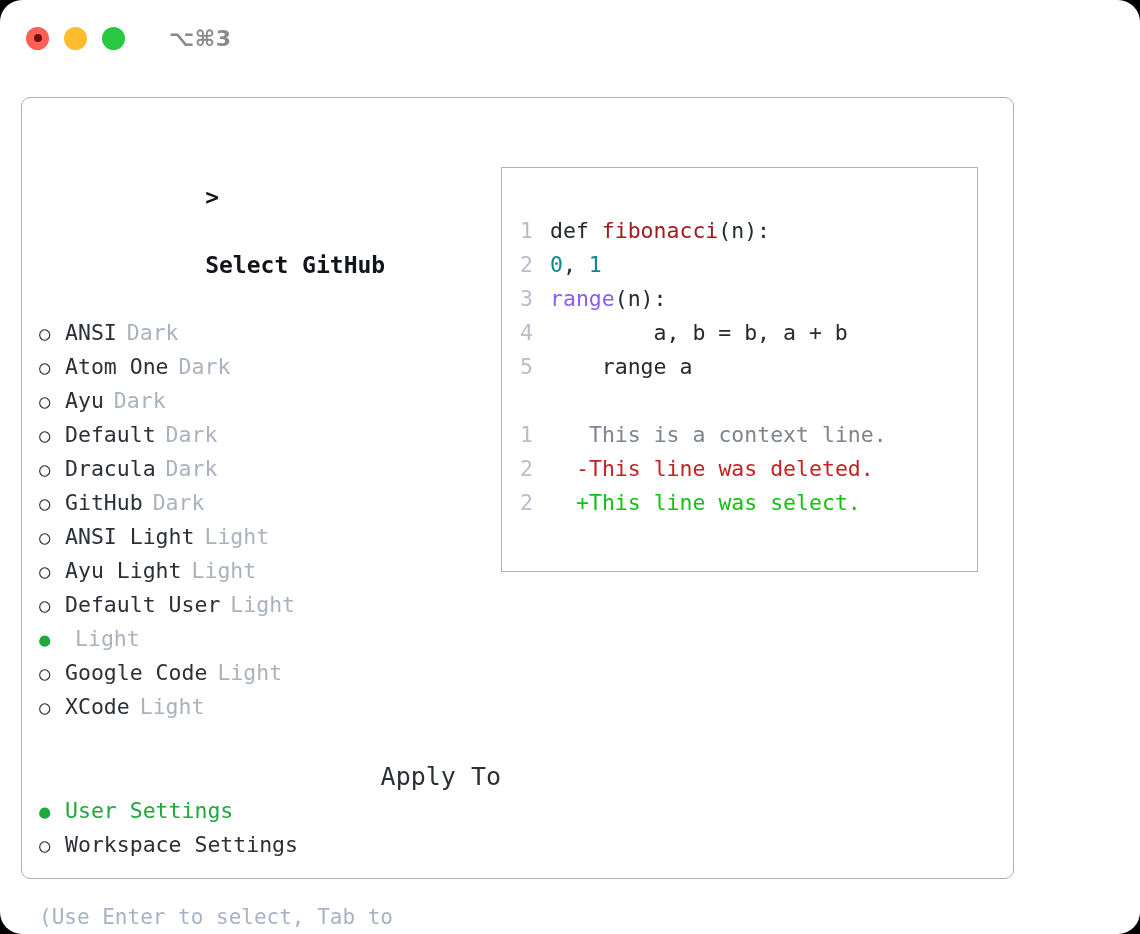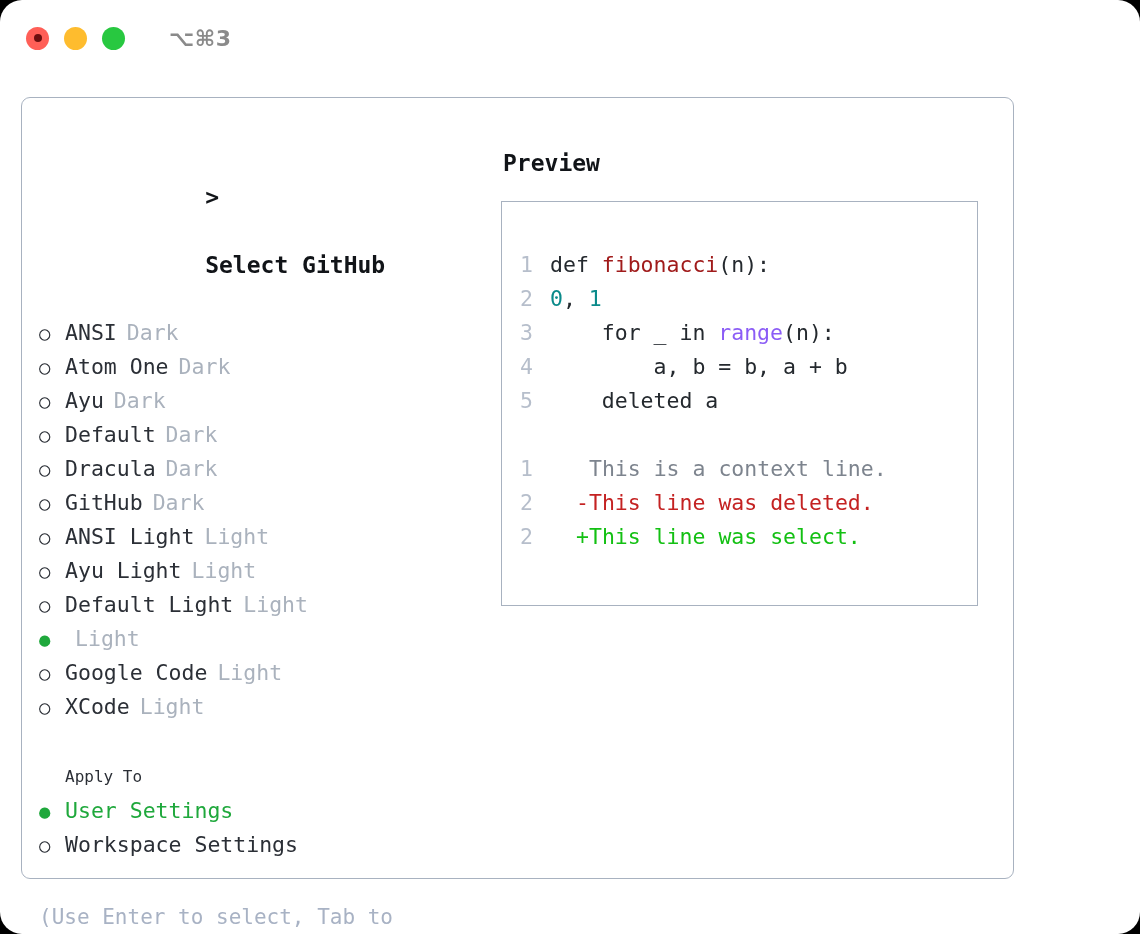--- a/index.html
+++ b/index.html
@@ -118,25 +118,26 @@
   }
   .marker.filled { color: #1fa83c; }
   .row.selected .label { color: #1fa83c; }
   .label { color: #2b2f36; }
   .suffix { color: #aab2bd; margin-left: 10px; }
 
   .applyto {
     margin-top: 36px;
   }
   .applyto .group-title {
-    font-size: 16px;
+    font-size: 25px;
     color: #2b2f36;
     line-height: 34px;
     padding-left: 26px;
     white-space: pre;
+    text-align: right;
   }
 
   .hint {
     margin-top: 38px;
     font-size: 21px;
     line-height: 34px;
     color: #a8b2c4;
     width: 400px;
   }
 
@@ -218,47 +219,46 @@
 
           <div class="list" id="theme-list">
               <div class="row"><span class="marker">○</span><span class="label">ANSI</span><span class="suffix">Dark</span></div>
               <div class="row"><span class="marker">○</span><span class="label">Atom One</span><span class="suffix">Dark</span></div>
               <div class="row"><span class="marker">○</span><span class="label">Ayu</span><span class="suffix">Dark</span></div>
               <div class="row"><span class="marker">○</span><span class="label">Default</span><span class="suffix">Dark</span></div>
               <div class="row"><span class="marker">○</span><span class="label">Dracula</span><span class="suffix">Dark</span></div>
               <div class="row"><span class="marker">○</span><span class="label">GitHub</span><span class="suffix">Dark</span></div>
               <div class="row"><span class="marker">○</span><span class="label">ANSI Light</span><span class="suffix">Light</span></div>
               <div class="row"><span class="marker">○</span><span class="label">Ayu Light</span><span class="suffix">Light</span></div>
-              <div class="row"><span class="marker">○</span><span class="label">Default Light</span><span class="suffix">Light</span></div>
+              <div class="row"><span class="marker">○</span><span class="label">Default User</span><span class="suffix">Light</span></div>
               <div class="row selected"><span class="marker filled">●</span><span class="suffix">Light</span></div>
               <div class="row"><span class="marker">○</span><span class="label">Google Code</span><span class="suffix">Light</span></div>
               <div class="row"><span class="marker">○</span><span class="label">XCode</span><span class="suffix">Light</span></div>
             </div>
 
           <div class="applyto">
             <div class="group-title">Apply To</div>
             <div id="apply-list">
                 <div class="row selected"><span class="marker filled">●</span><span class="label">User Settings</span></div>
                 <div class="row"><span class="marker">○</span><span class="label">Workspace Settings</span></div>
               </div>
           </div>
 
           <div class="hint">(Use Enter to select, Tab to change focus)</div>
         </div>
 
         <div class="col-right">
-          <div class="preview-title">Preview</div>
 
           <div class="preview-box">
             <div id="code-block">
                 <div class="code-line"><span class="gutter">1</span><span class="code-text">def </span><span class="tok-fn">fibonacci</span><span class="code-text">(n):</span></div>
                 <div class="code-line"><span class="gutter">2</span><span class="tok-num">0</span><span class="code-text">, </span><span class="tok-num">1</span></div>
-                <div class="code-line"><span class="gutter">3</span><span class="code-text">    for _ in </span><span class="tok-call">range</span><span class="code-text">(n):</span></div>
+                <div class="code-line"><span class="gutter">3</span><span class="tok-call">range</span><span class="code-text">(n):</span></div>
                 <div class="code-line"><span class="gutter">4</span><span class="code-text">        a, b = b, a + b</span></div>
-                <div class="code-line"><span class="gutter">5</span><span class="code-text">    deleted a</span></div>
+                <div class="code-line"><span class="gutter">5</span><span class="code-text">    range a</span></div>
               </div>
             <div class="diff-gap"></div>
             <div id="diff-block">
                 <div class="diff-line"><span class="gutter">1</span><span class="diff-mark diff-ctx">   </span><span class="diff-ctx"> This is a context line.</span></div>
                 <div class="diff-line"><span class="gutter">2</span><span class="diff-mark diff-del">  -</span><span class="diff-del"> This line was deleted.</span></div>
                 <div class="diff-line"><span class="gutter">2</span><span class="diff-mark diff-add">  +</span><span class="diff-add"> This line was select.</span></div>
               </div>
           </div>
         </div>
 

